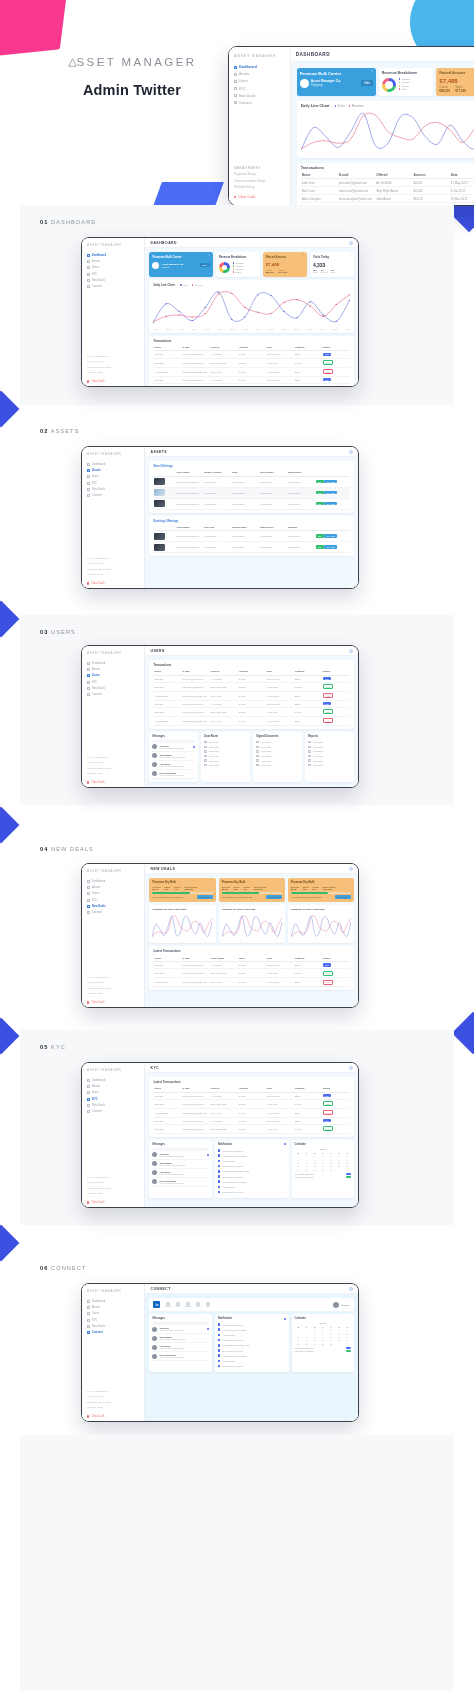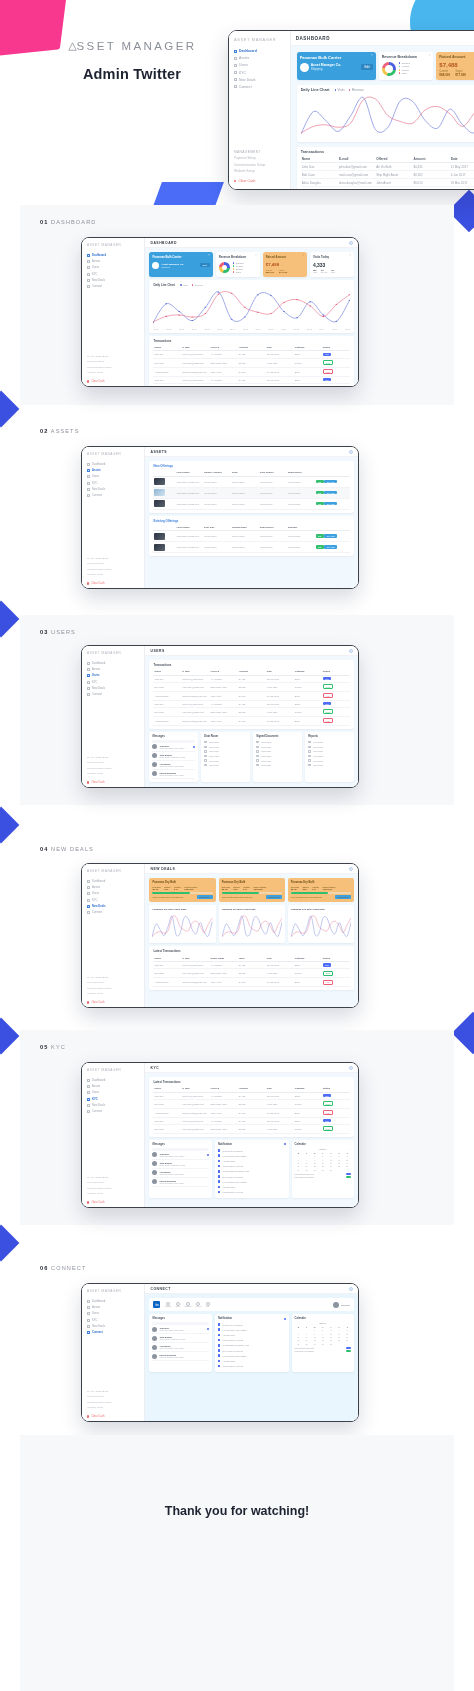--- a/index.html
+++ b/index.html
@@ -33,21 +33,21 @@
     background:#3b4fe0; transform: rotate(45deg);
   }
   .sh-blue-3 { left:-12px; top:396px; width:26px; height:26px; background:#3b4fe0; transform:rotate(45deg); }
   .sh-blue-4 { left:-12px; top:606px; width:26px; height:26px; background:#3b4fe0; transform:rotate(45deg); }
   .sh-blue-5 { left:-12px; top:812px; width:26px; height:26px; background:#3b4fe0; transform:rotate(45deg); }
   .sh-blue-6 { left:-12px; top:1023px; width:26px; height:26px; background:#3b4fe0; transform:rotate(45deg); }
   .sh-blue-7 { left:-12px; top:1230px; width:26px; height:26px; background:#3b4fe0; transform:rotate(45deg); }
   .sh-blue-8 { right:-14px; top:1018px; width:30px; height:30px; background:#3b4fe0; transform:rotate(45deg); }
 
   
-  .hero { position:absolute; left:0; top:0; width:376px; height:205px; }
+  .hero { position:absolute; left:0; top:16px; width:376px; height:205px; }
   .hero-text { position:absolute; left:42px; top:40px; width:180px; text-align:center; }
   .logo-line { font-size:11.5px; letter-spacing:2.4px; color:#8a8f98; font-weight:400; white-space:nowrap;}
   .logo-line .tri { display:inline-block; position:relative; top:1px; }
   .hero-sub { margin-top:14px; font-size:14.5px; font-weight:bold; color:#1d2330; letter-spacing:.2px;}
 
   .hero-shot {
     position:absolute; left:228px; top:30px; width:270px; height:160px;
     background:#fff; border:1.4px solid #3a3f48; border-radius:9px;
     overflow:hidden; box-shadow:0 10px 22px rgba(20,30,60,.18);
   }
@@ -1734,15 +1734,14 @@
                   <span class="cal-sw g"></span>
                 </div>
             </div>
           </div>
         </div>
       </div>
     </div>
   </div>
 
   <div class="footer" style="top:1435px; height:256px;"></div>
-  <div class="footer-tx" style="left:0; top:1504px;">Thank you for watching!</div>
 
 </div>
 
 </body></html>

